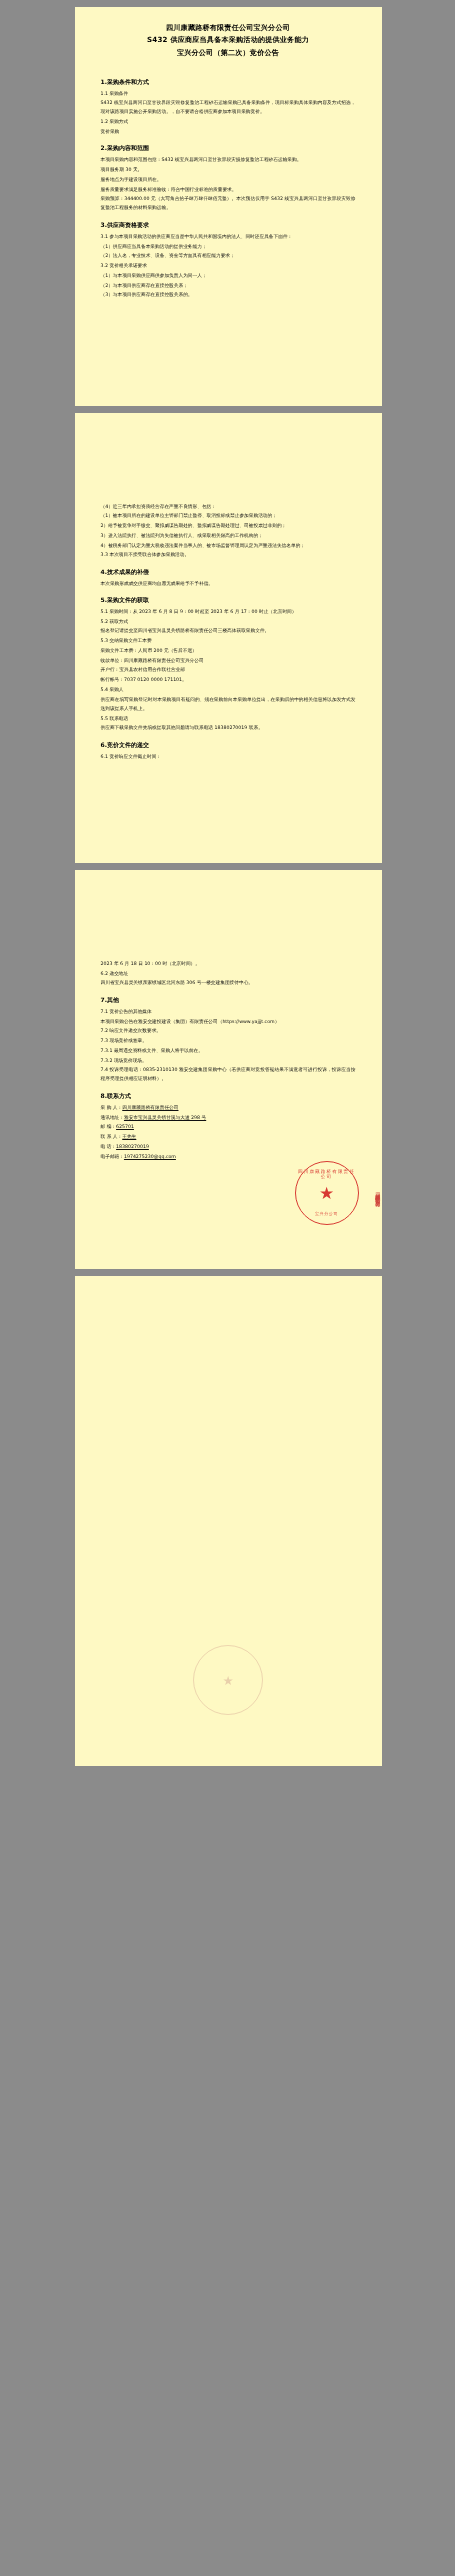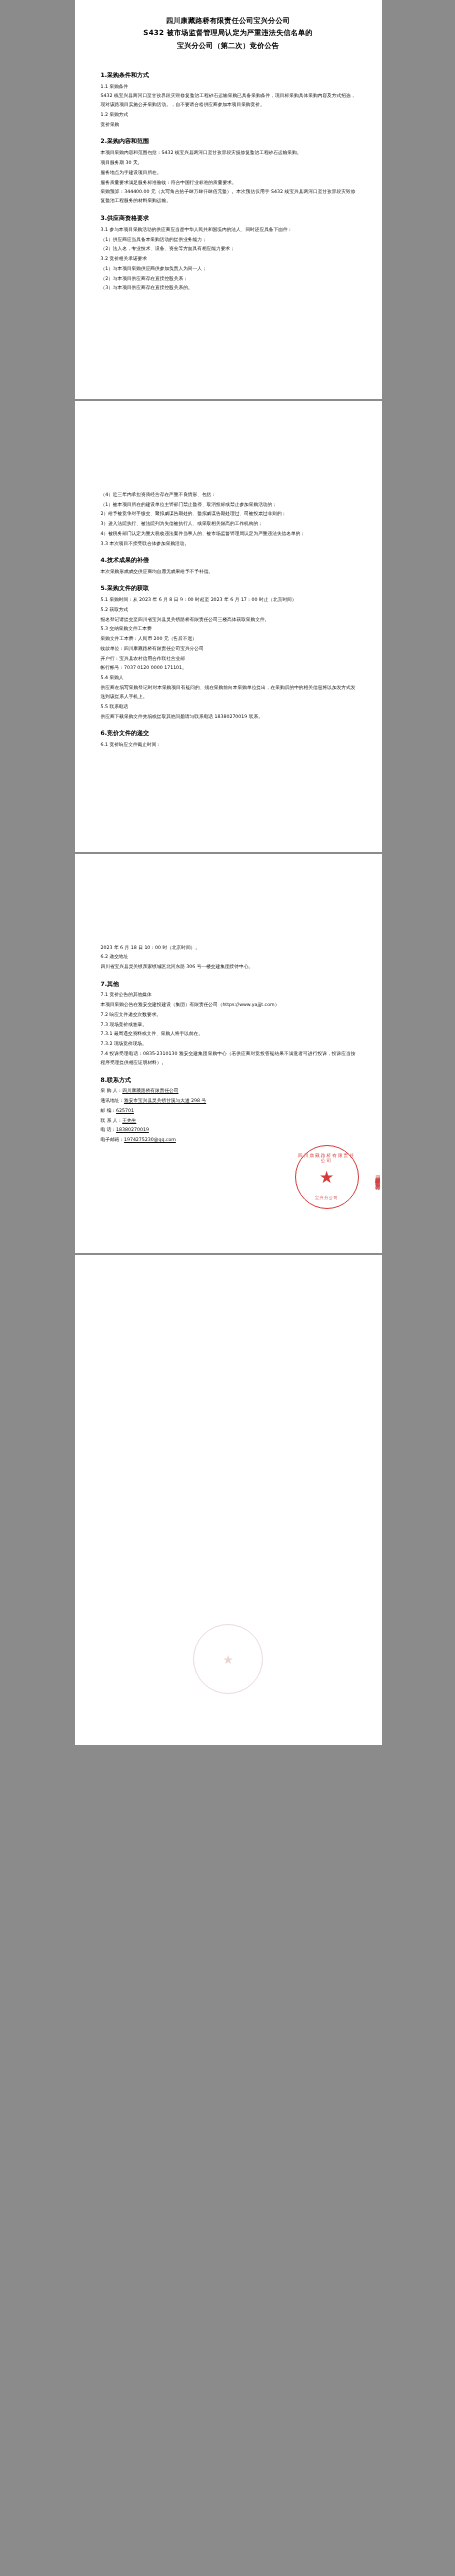--- a/index.html
+++ b/index.html
@@ -6,23 +6,23 @@
     margin: 0;
     padding: 0;
     background: #8b8b8b;
   }
   body {
     width: 456px;
     font-family: "DejaVu Sans", "Liberation Sans", sans-serif;
   }
   .page {
     position: relative;
-    background: #ffffff;
+    background: #fef9c3;
     width: 307px;
-    margin: 0 auto;
+    margin: 7px auto;
     box-sizing: border-box;
   }
   .page-1 {
     padding: 15px 26px 17px 26px;
     min-height: 399px;
   }
   .page-2 {
     padding: 20.5px 26px 17px 26px;
     min-height: 404px;
     margin-top: 2.3px;
@@ -137,21 +137,21 @@
     justify-content: center;
   }
 </style>
 </head>
 <body>
 
 <div class="page page-1">
 
   <div class="title">
     <span class="title-line">四川康藏路桥有限责任公司宝兴分公司</span>
-    <span class="title-line">S432 被市场监督管理局认定为严重违法失信名单的</span>
+    <span class="title-line">S432 供应商应当具备本采购活动的提供业务能力</span>
     <span class="title-line">宝兴分公司（第二次）竞价公告</span>
   </div>
 
   <div class="title-gap"></div>
 
   <h2 class="sec">1.采购条件和方式</h2>
   <p class="para">1.1 采购条件</p>
   <p class="para">S432 线宝兴县两河口至甘孜界段灾毁修复整治工程砂石运输采购已具备采购条件，现目标采购具体采购内容及方式招选，现对该路项目实施公开采购活动。，自不要请合格供应商参加本项目采购竞价。</p>
   <p class="para">1.2 采购方式</p>
   <p class="para">竞价采购</p>

